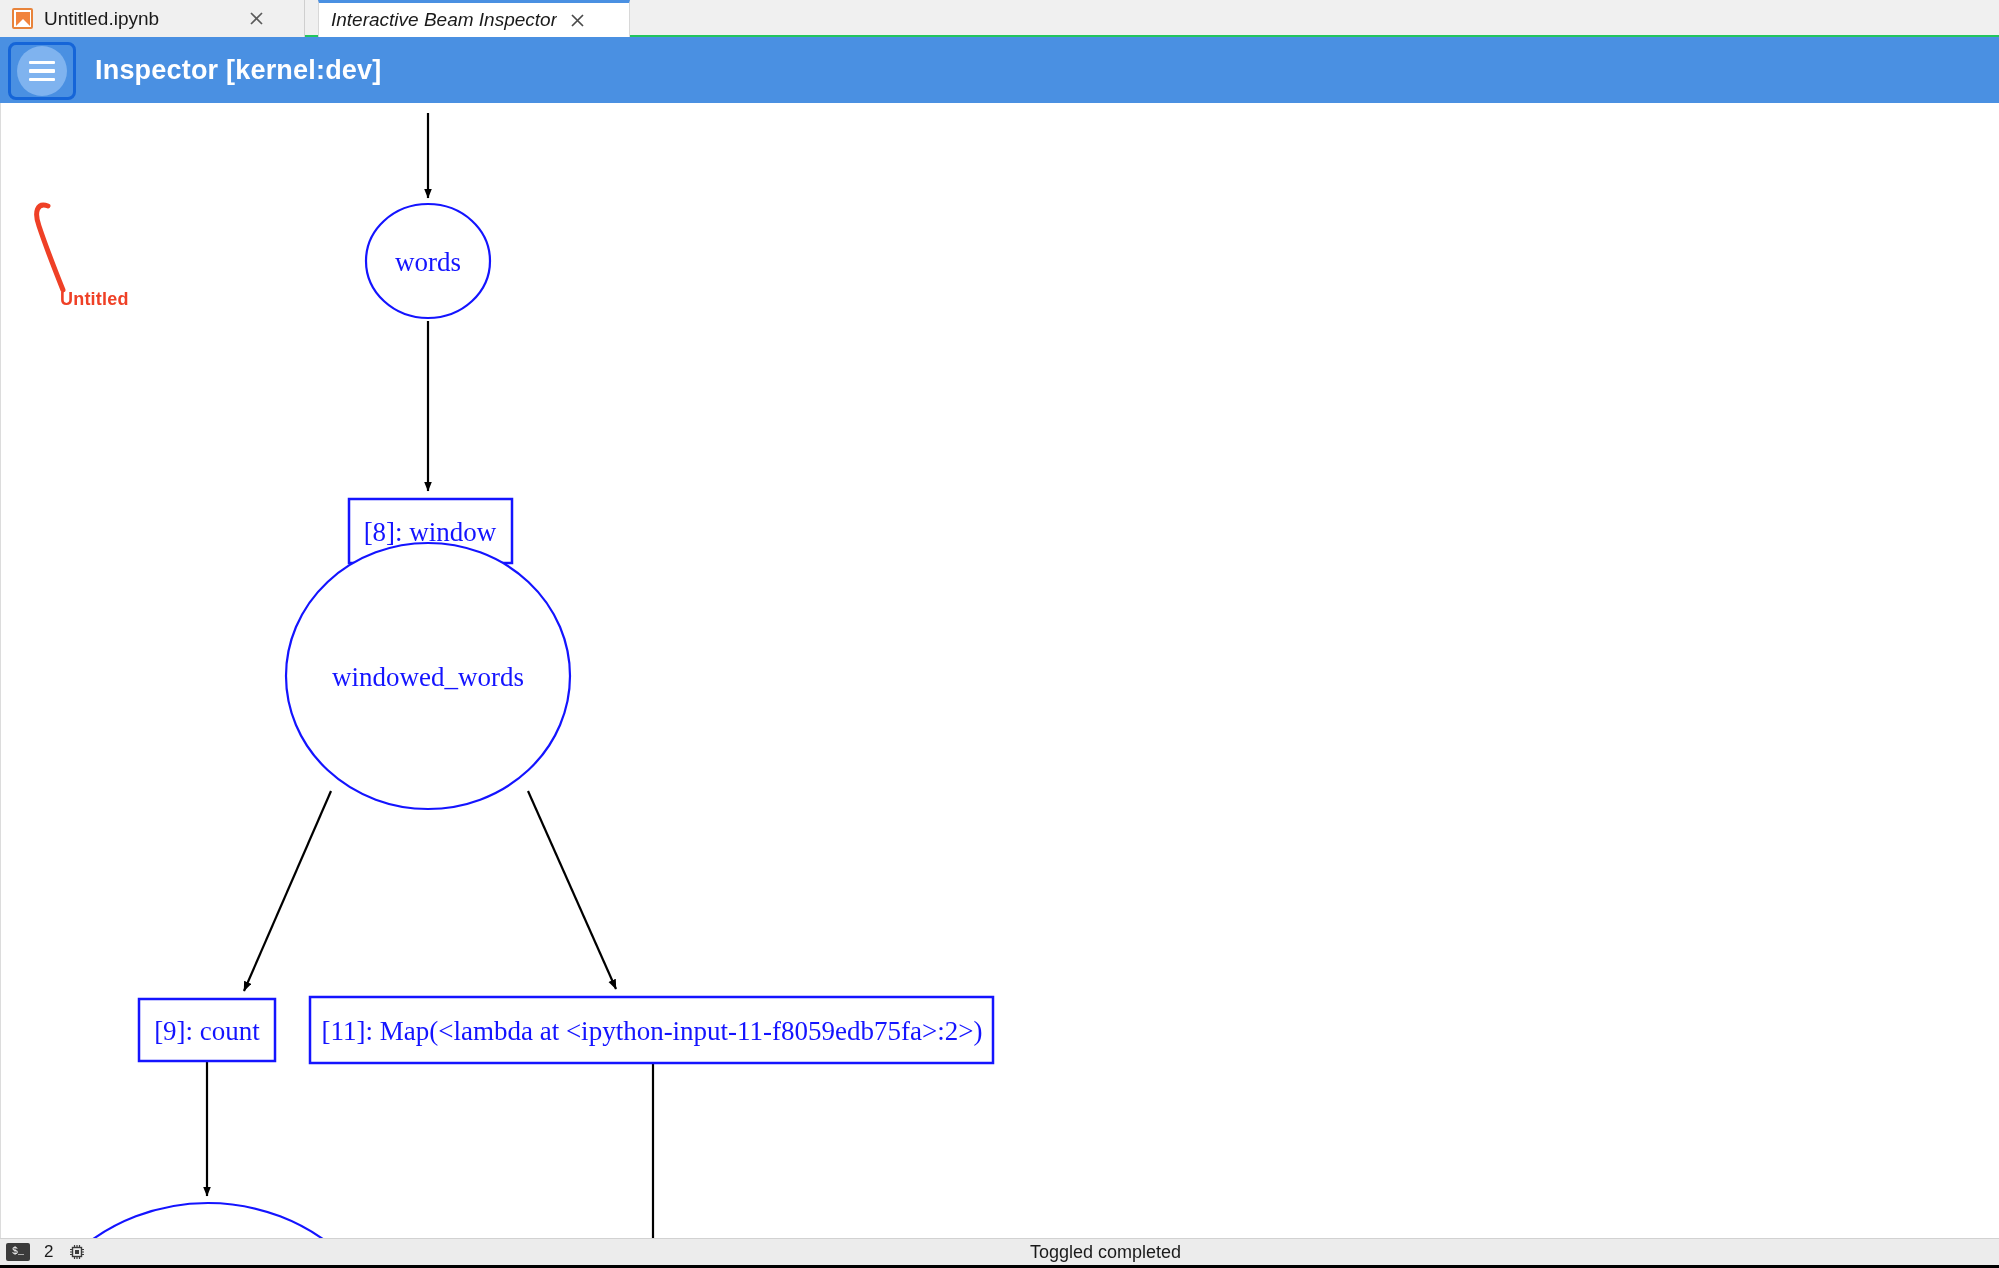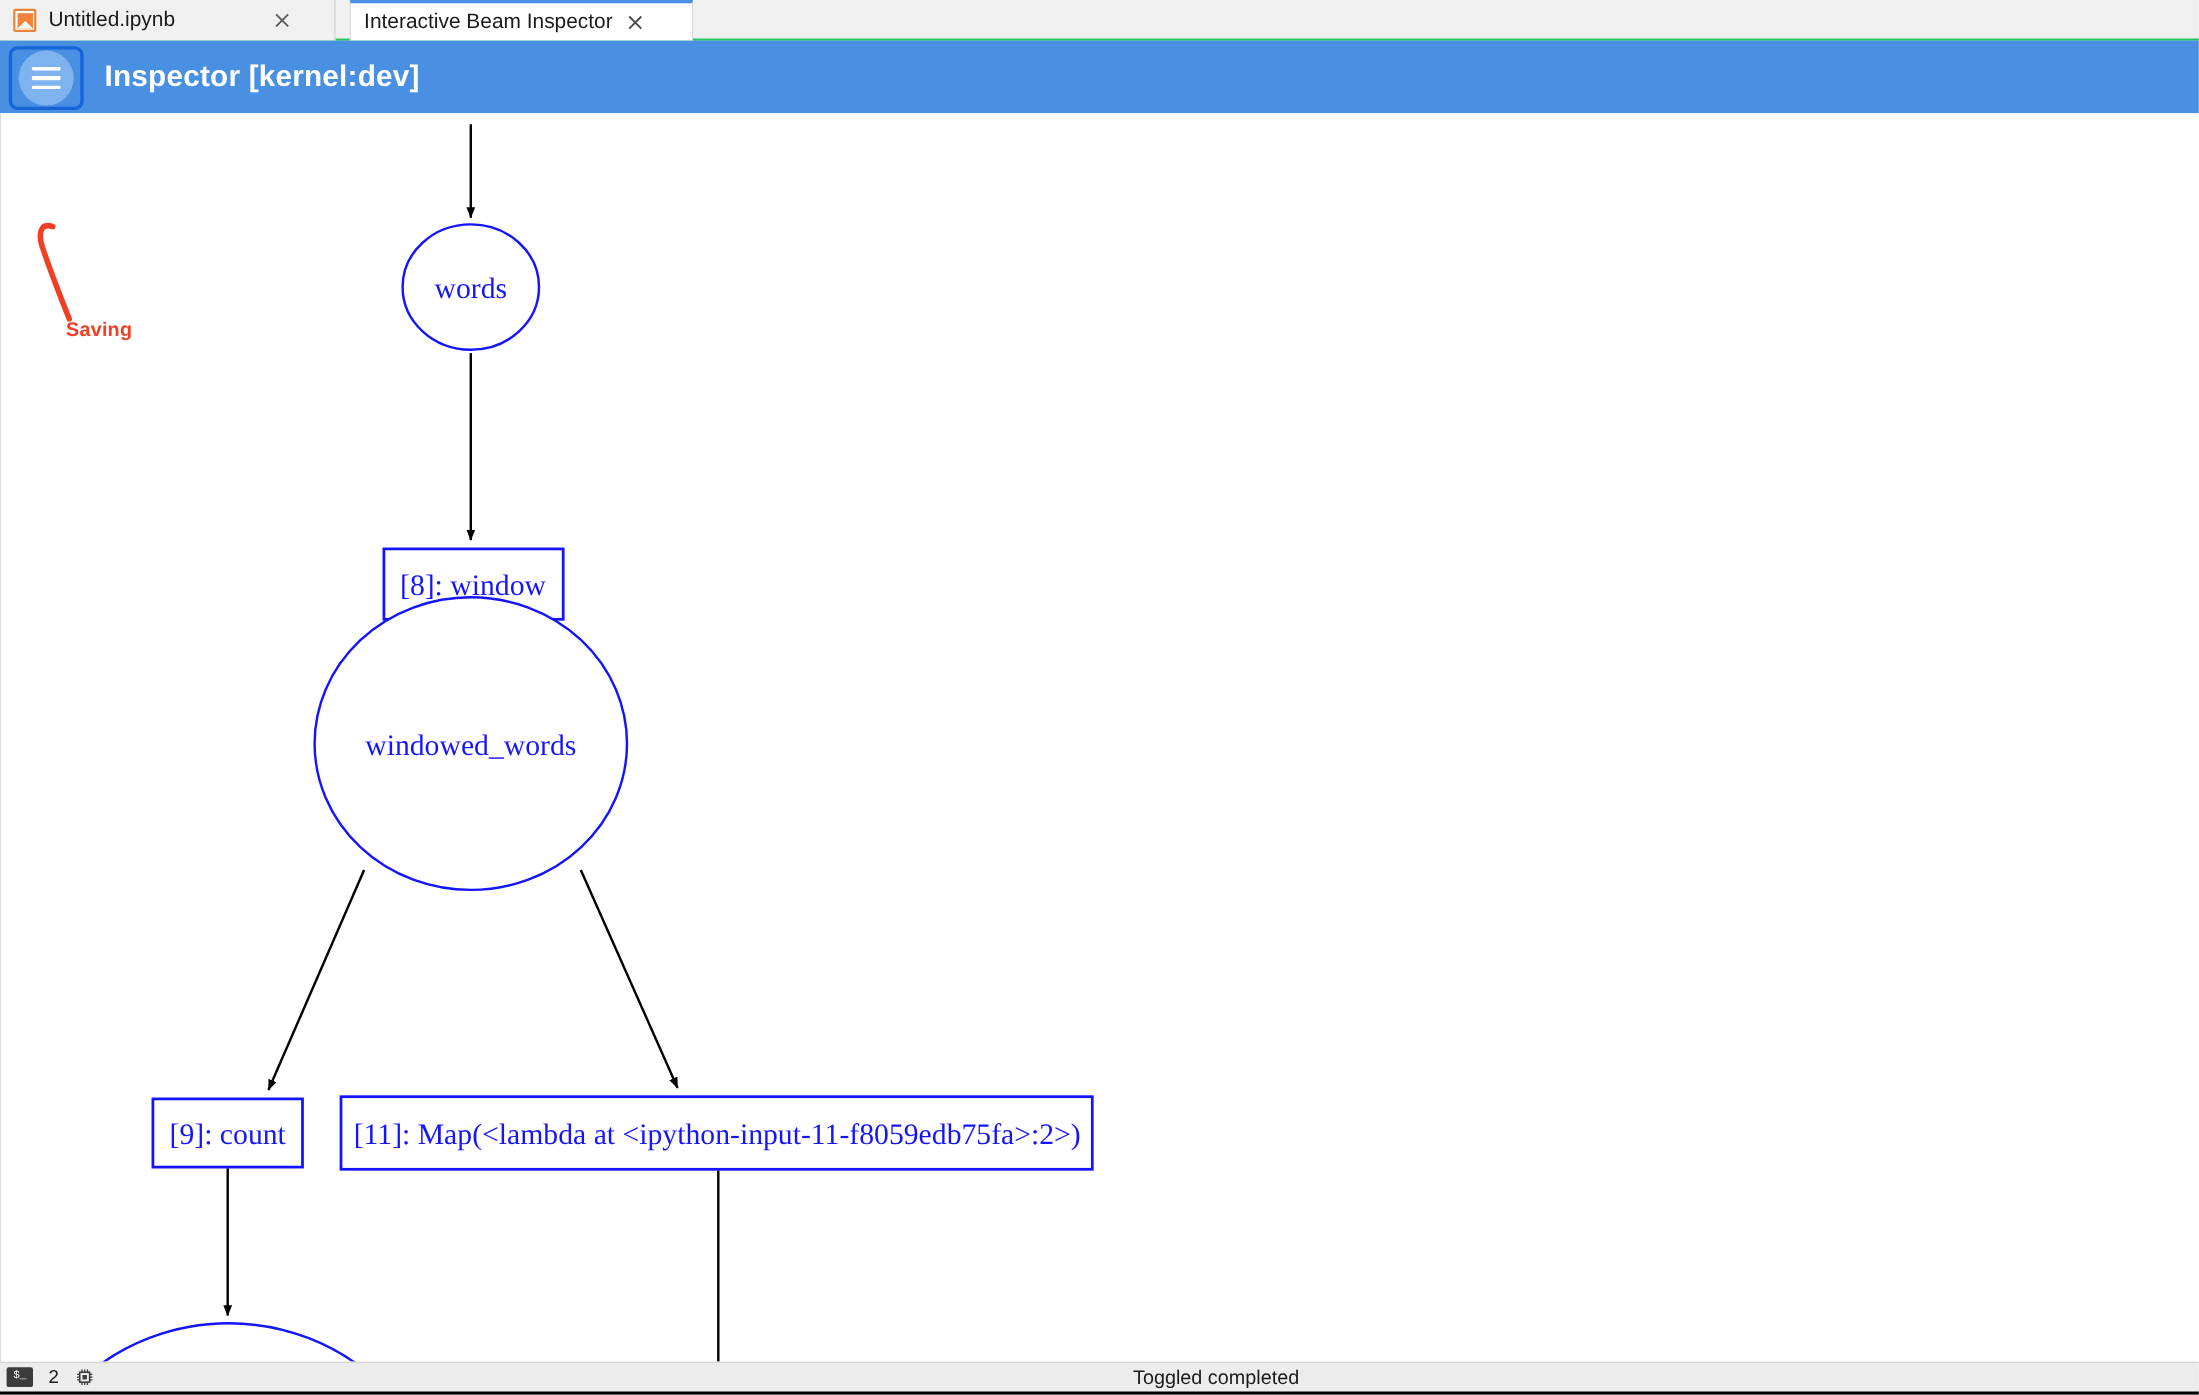--- a/index.html
+++ b/index.html
@@ -78,21 +78,21 @@
     position: absolute;
     left: 50%;
     bottom: 1.5px;
     transform: translateX(-50%);
     border-left: 7px solid transparent;
     border-right: 7px solid transparent;
     border-bottom: 7px solid #ffffff;
   }
 
   .tab-label { flex: 1 1 auto; overflow: hidden; text-overflow: ellipsis; }
-  .tab-active .tab-label { flex: 0 0 auto; text-align: right; }
+  .tab-active .tab-label { flex: 0 0 auto; text-align: right; font-style: italic; }
 
   .tab-close {
     flex: 0 0 auto;
     margin-left: 10px;
     width: 20px; height: 20px;
     display: flex; align-items: center; justify-content: center;
     color: #555;
   }
   .tab-close svg { display: block; }
   .tab-inactive .tab-close { margin-left: auto; margin-right: 28px; }
@@ -315,21 +315,21 @@
       <g>
         <ellipse cx="653" cy="1248" rx="35" ry="45" fill="#ffffff" stroke="#1414ff" stroke-width="2.2"></ellipse>
       </g>
 
     </svg>
 
     <svg class="annotation-arrow" width="200" height="130">
       <path d="M47 8 C36 4, 33 14, 38 28 C44 46, 54 72, 62 92" stroke="#ef4026" stroke-width="5" fill="none" stroke-linecap="round"></path>
     </svg>
 
-    <div class="annotation-label">Saving</div>
+    <div class="annotation-label">Untitled</div>
   </div>
 
   <div class="statusbar">
     <div class="status-left">
       <span class="terminal-icon">$_</span>
       <span class="status-count">2</span>
       <span class="kernel-icon">
         <svg width="18" height="18" viewBox="0 0 18 18">
           <rect x="4.5" y="4.5" width="9" height="9" fill="none" stroke="#3a3a3a" stroke-width="1.4"></rect>
           <rect x="7" y="7" width="4" height="4" fill="#3a3a3a"></rect>

